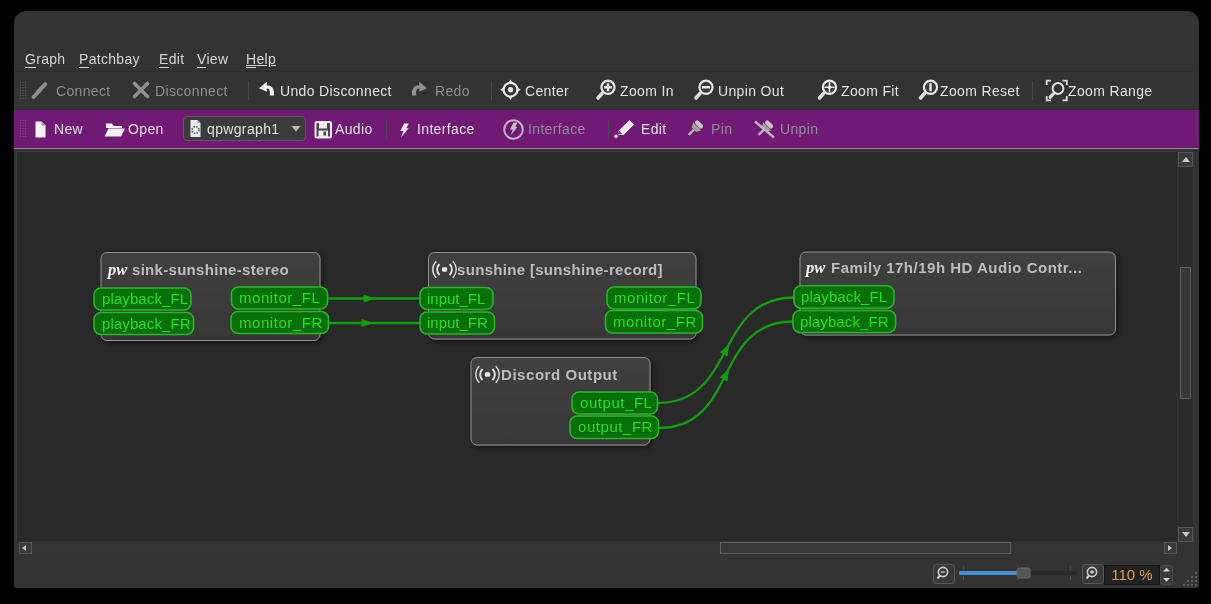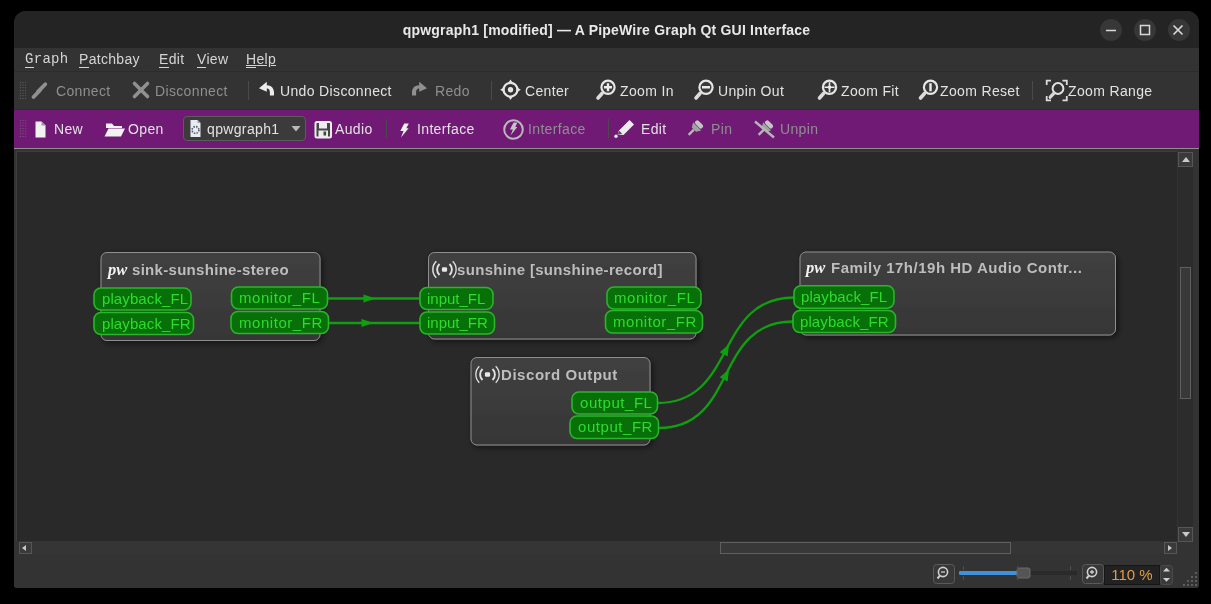--- a/index.html
+++ b/index.html
@@ -37,34 +37,23 @@
   .sbtn { position:absolute; background:#3a3a3a; border:1px solid #565656; }
   .sthumb { position:absolute; background:#383838; border:1px solid #5f5f5f; }
   .arr { position:absolute; width:0; height:0; }
   
   #status { position:absolute; left:0; top:544px; width:1185px; height:33px; background:#333333; }
 </style>
 </head>
 <body>
 <div id="win">
 
-  <div id="titlebar">
-    <div id="title">qpwgraph1 [modified] — A PipeWire Graph Qt GUI Interface</div>
-    <div class="wbtn" style="left:1086px;"></div>
-    <div class="wbtn" style="left:1120px;"></div>
-    <div class="wbtn" style="left:1154px;"></div>
-    <svg class="abs" style="left:1086px;top:8px;" width="90" height="22" viewBox="0 0 90 22">
-      <line x1="6" y1="11.5" x2="16" y2="11.5" stroke="#d9d9d9" stroke-width="1.6"></line>
-      <rect x="40.5" y="6.5" width="9" height="9" fill="none" stroke="#d9d9d9" stroke-width="1.5"></rect>
-      <path d="M74 7 L82 15 M82 7 L74 15" stroke="#d9d9d9" stroke-width="1.7" stroke-linecap="round"></path>
-    </svg>
-  </div>
 
   <div id="menubar">
-    <div class="mitem" style="left:11px;font-family:Liberation Mono, monospace;"><u>G</u>raph</div>
+    <div class="mitem" style="left:11px;"><u>G</u>raph</div>
     <div class="mitem" style="left:65px;"><u>P</u>atchbay</div>
     <div class="mitem" style="left:145px;"><u>E</u>dit</div>
     <div class="mitem" style="left:183px;"><u>V</u>iew</div>
     <div class="mitem" style="left:232px;text-decoration:underline;"><u>H</u>elp</div>
   </div>
 
   <div id="tb1">
     <div class="grip"></div>
     <svg class="abs" style="left:0;top:0;" width="1160" height="38" viewBox="0 0 1160 38">
 

